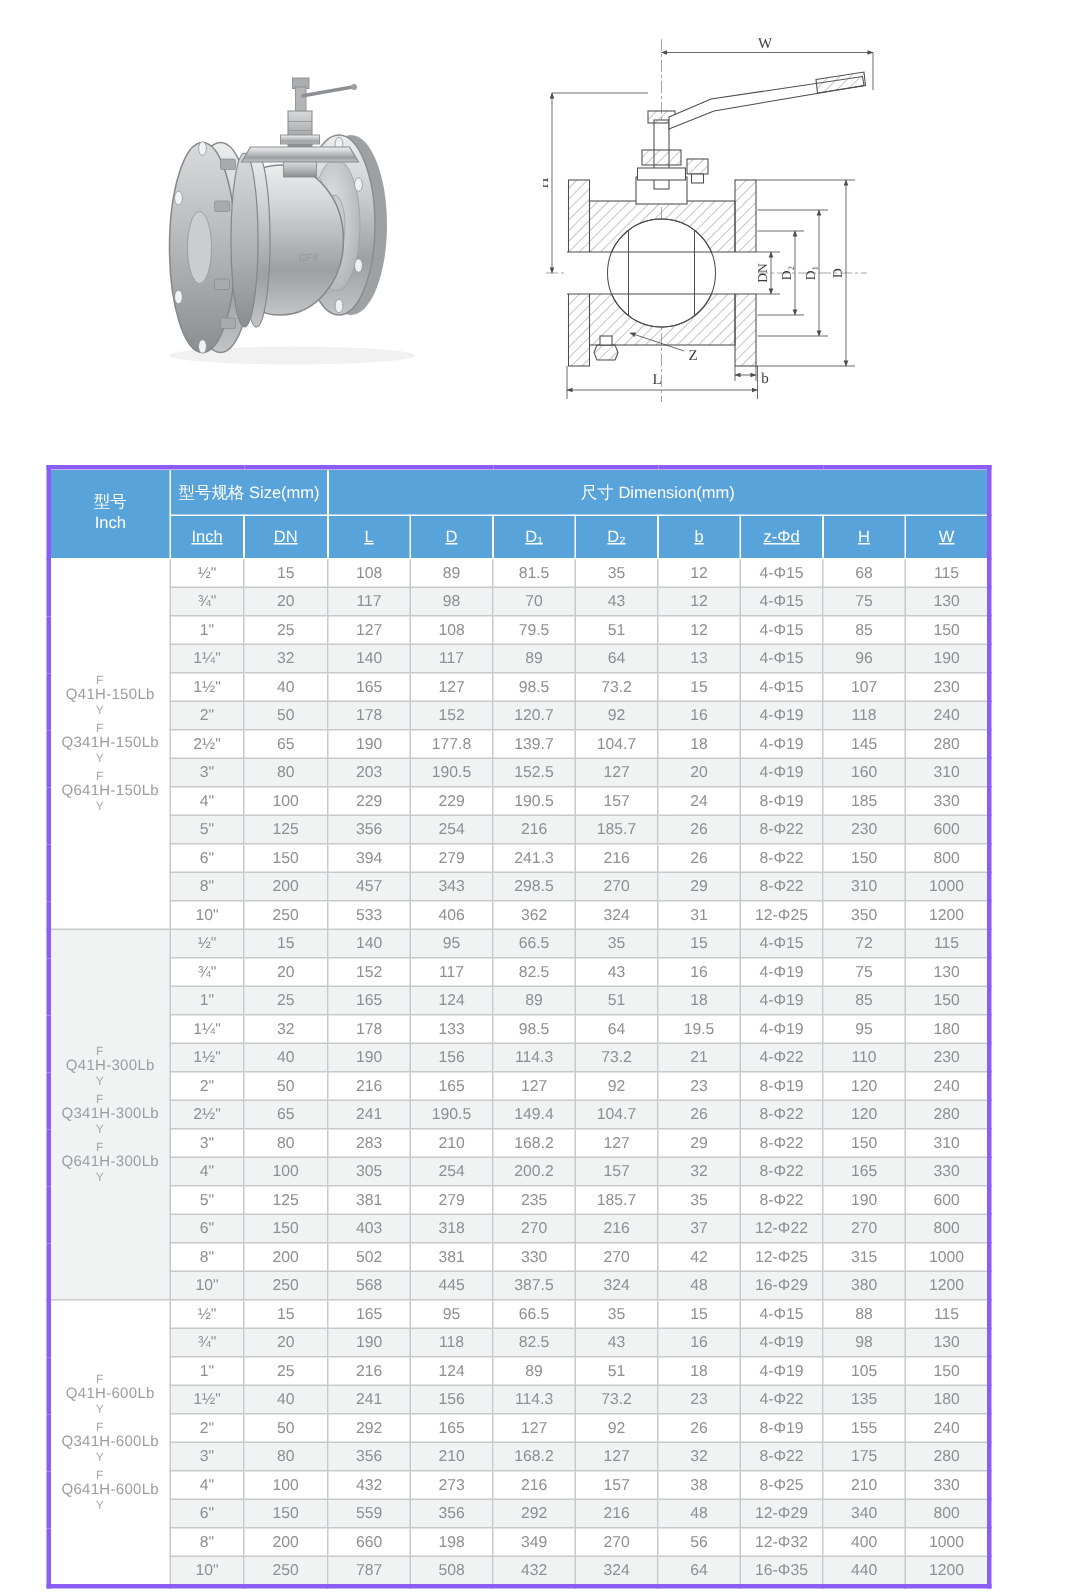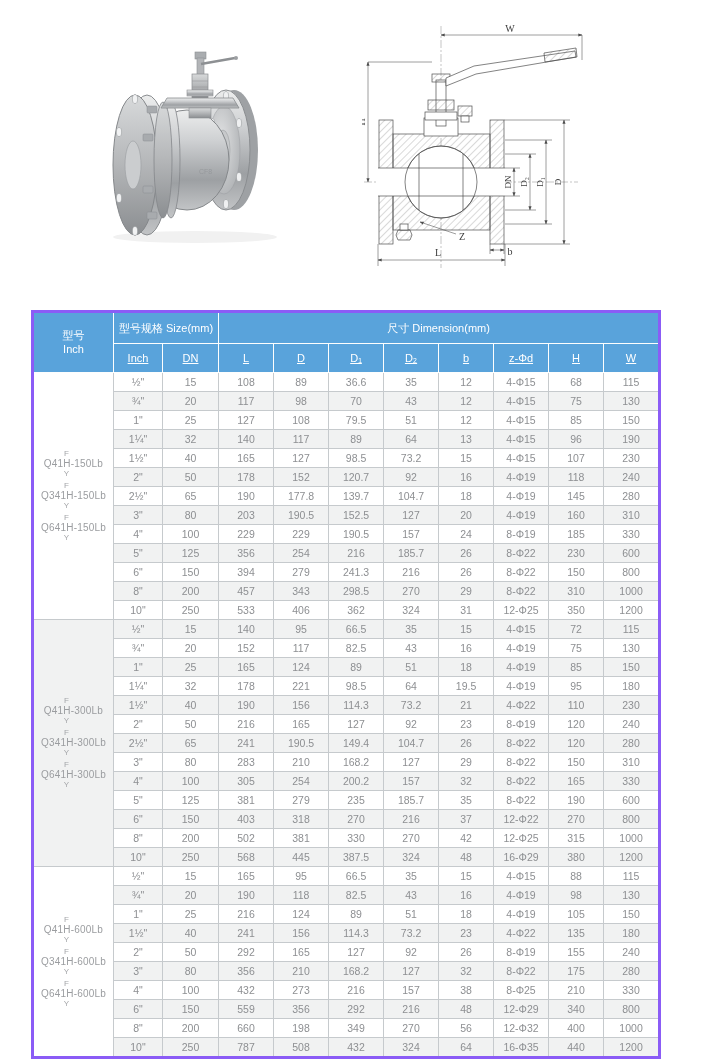--- a/index.html
+++ b/index.html
@@ -249,21 +249,21 @@
           <div class="type-entry">
             <span class="tl">F</span>
             <span class="tm">Q641H-150Lb</span>
             <span class="tb">Y</span>
           </div>
         </td>
         <td>½"</td>
         <td>15</td>
         <td>108</td>
         <td>89</td>
-        <td>36.6</td>
+        <td>81.5</td>
         <td>35</td>
         <td>12</td>
         <td>4-Φ15</td>
         <td>68</td>
         <td>115</td>
       </tr>
       <tr class="alt">
         <td>¾"</td>
         <td>20</td>
         <td>117</td>
@@ -457,21 +457,21 @@
         <td>51</td>
         <td>18</td>
         <td>4-Φ19</td>
         <td>85</td>
         <td>150</td>
       </tr>
       <tr>
         <td>1¼"</td>
         <td>32</td>
         <td>178</td>
-        <td>221</td>
+        <td>133</td>
         <td>98.5</td>
         <td>64</td>
         <td>19.5</td>
         <td>4-Φ19</td>
         <td>95</td>
         <td>180</td>
       </tr>
       <tr class="alt">
         <td>1½"</td>
         <td>40</td>

